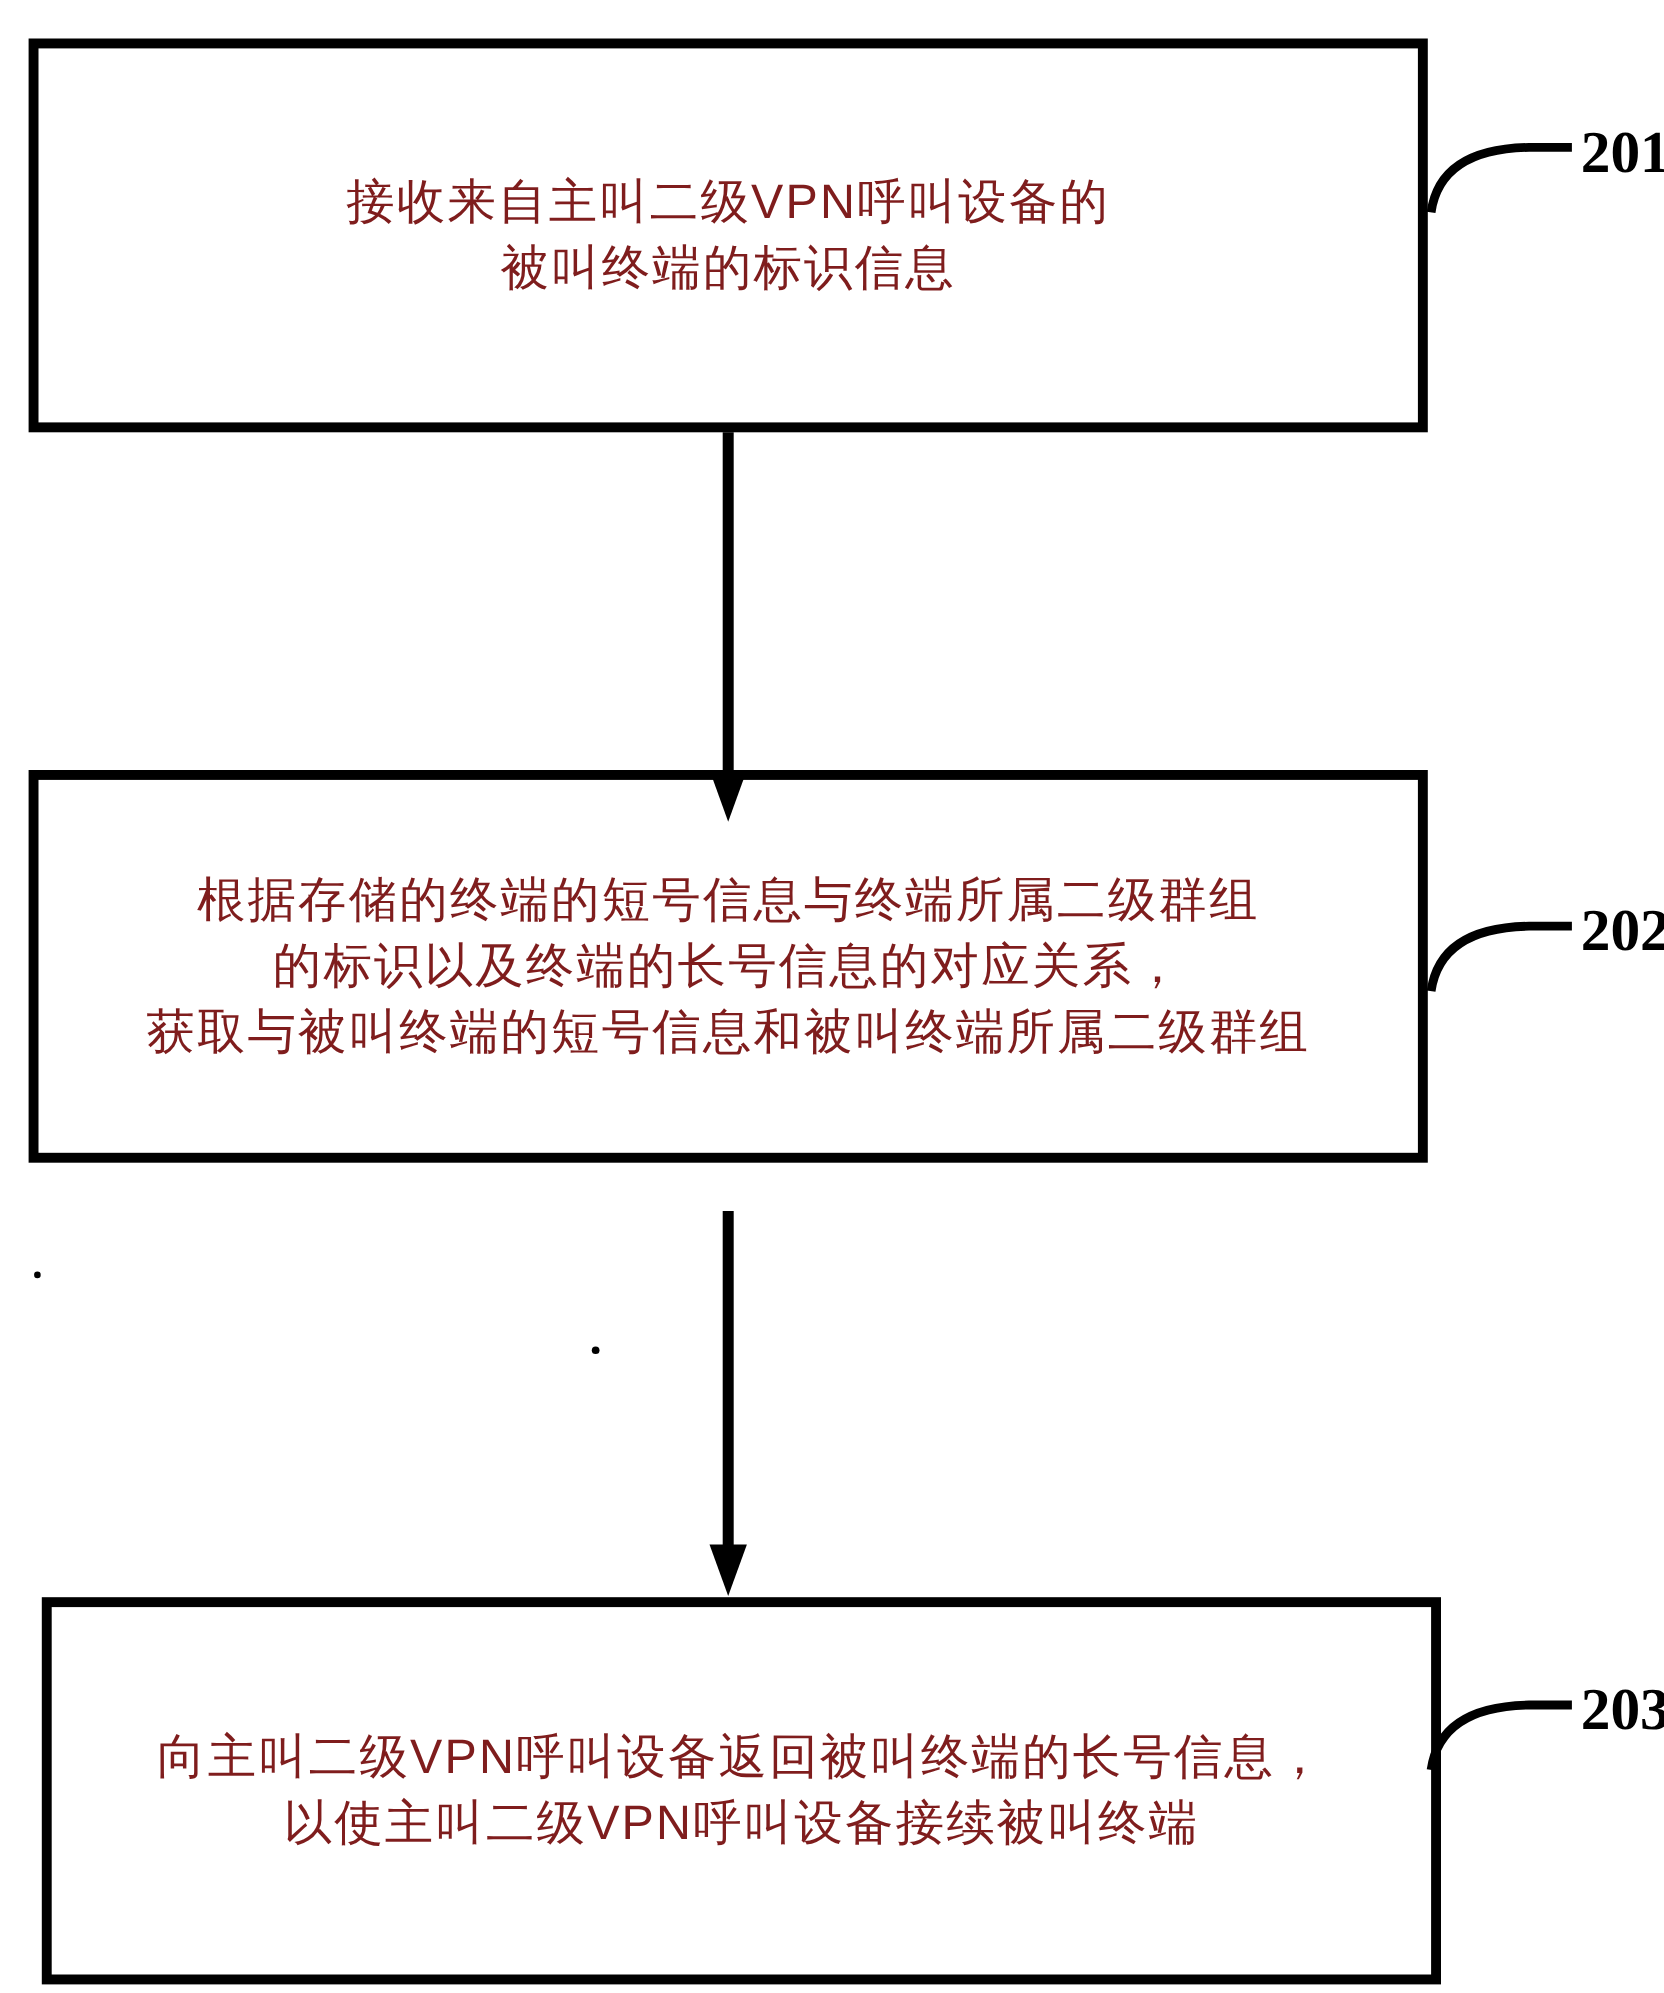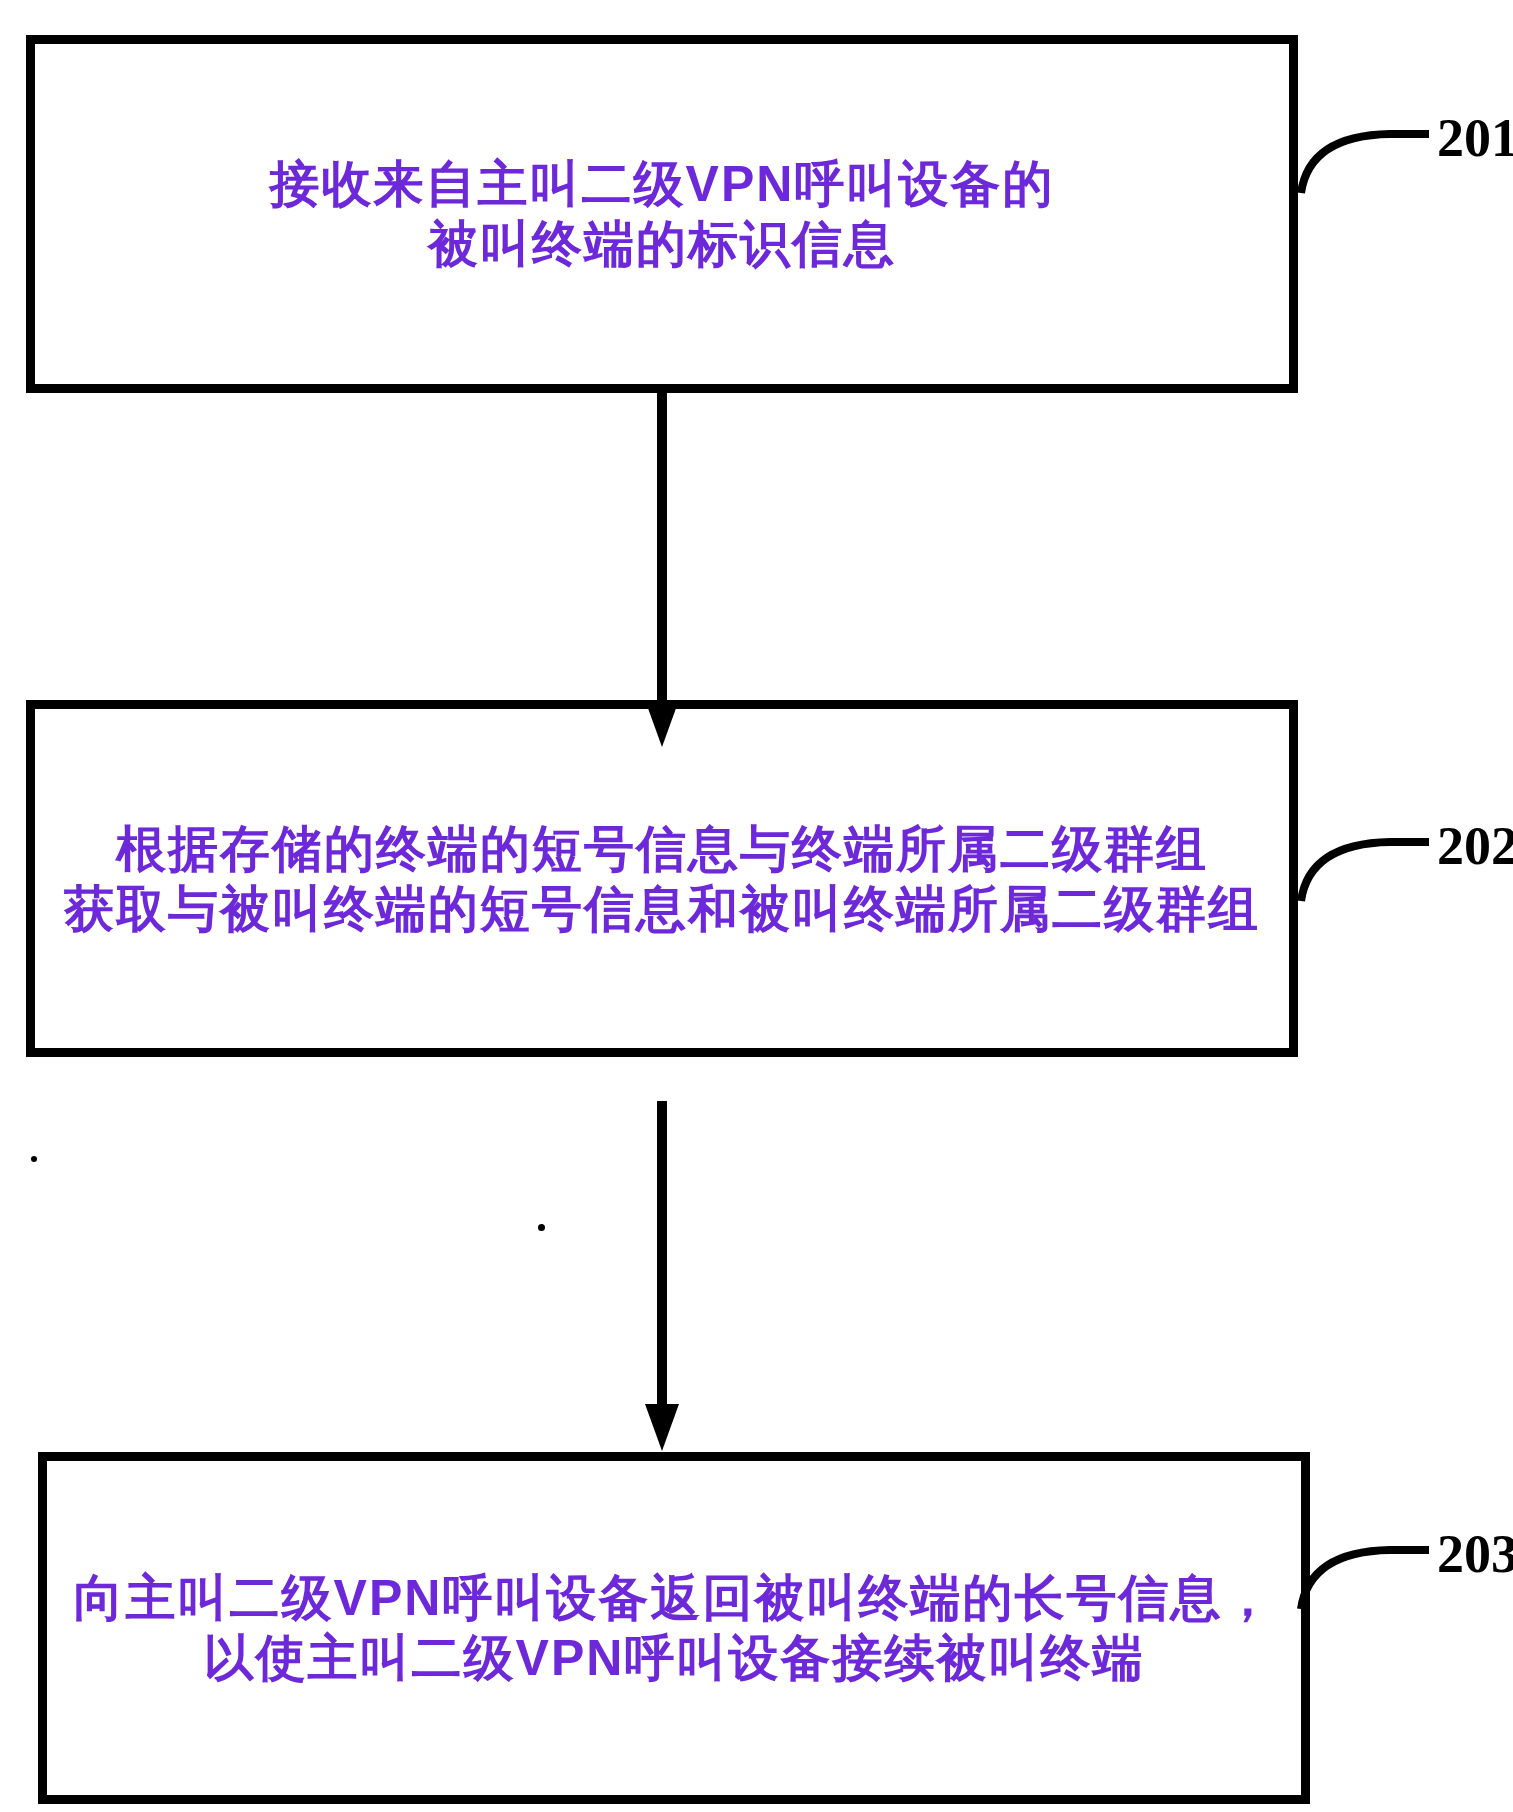--- a/index.html
+++ b/index.html
@@ -24,24 +24,24 @@
     flex-direction: column;
     justify-content: center;
     align-items: center;
     text-align: center;
   }
   .box-1 { left: 26px;  top: 35px;   width: 1272px; height: 358px; }
   .box-2 { left: 26px;  top: 700px;  width: 1272px; height: 357px; }
   .box-3 { left: 38px;  top: 1452px; width: 1272px; height: 352px; }
   .step-line {
     display: block;
-    font-size: 50px;
+    font-size: 44px;
     line-height: 60px;
-    font-weight: 700;
-    color: #6d28d9;
+    font-weight: 400;
+    color: #7f1d1d;
     letter-spacing: 2px;
     white-space: nowrap;
   }
   .svg-layer {
     position: absolute;
     left: 0;
     top: 0;
     width: 1513px;
     height: 1812px;
     pointer-events: none;
@@ -71,20 +71,21 @@
 
 <div id="canvas">
 
   <div class="process-box box-1">
     <span class="step-line">接收来自主叫二级VPN呼叫设备的</span>
     <span class="step-line">被叫终端的标识信息</span>
   </div>
 
   <div class="process-box box-2">
     <span class="step-line">根据存储的终端的短号信息与终端所属二级群组</span>
+    <span class="step-line">的标识以及终端的长号信息的对应关系，</span>
     <span class="step-line">获取与被叫终端的短号信息和被叫终端所属二级群组</span>
   </div>
 
   <div class="process-box box-3">
     <span class="step-line">向主叫二级VPN呼叫设备返回被叫终端的长号信息，</span>
     <span class="step-line">以使主叫二级VPN呼叫设备接续被叫终端</span>
   </div>
 
   <svg class="svg-layer" viewBox="0 0 1513 1812" xmlns="http://www.w3.org/2000/svg">
 

